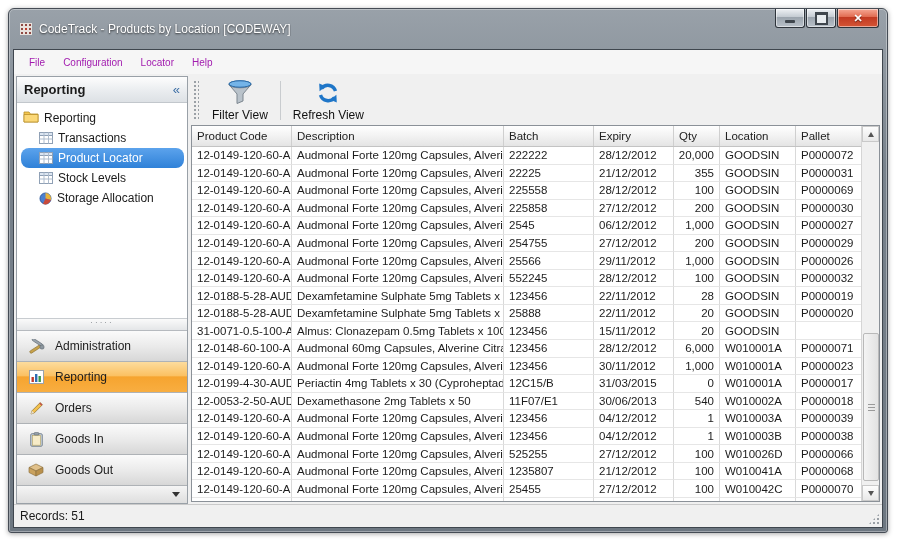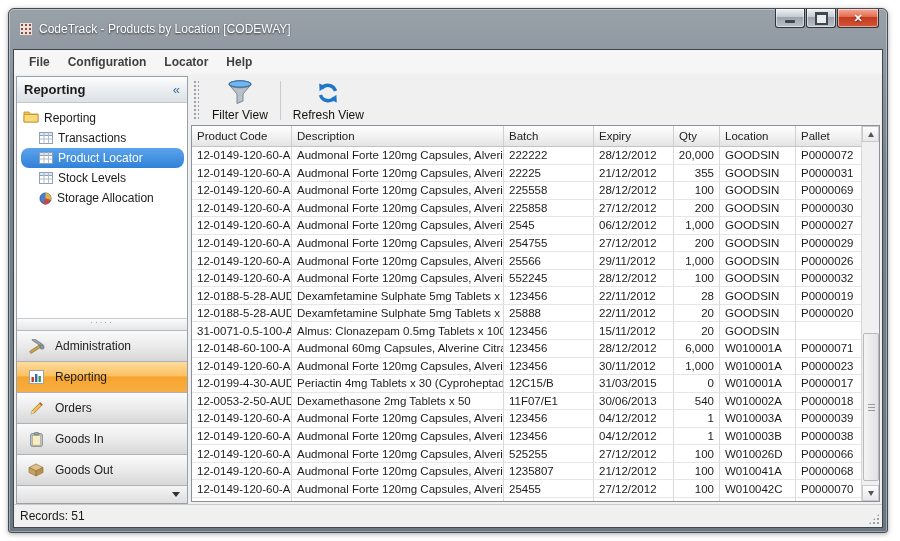--- a/index.html
+++ b/index.html
@@ -36,21 +36,21 @@
     color:#fff;font-weight:bold;font-size:11px;text-shadow:0 1px 1px rgba(0,0,0,.5);
   }
   .min-glyph{display:block;width:10px;height:3px;background:#3f464d;margin-top:7px;border-radius:1px;}
   .max-glyph{display:block;width:9px;height:8px;border:2px solid #3f464d;border-top-width:3px;background:#e8ecef;}
   
   .client{
     flex:1;margin:0 4px 4px 4px;background:#f0f0f0;border:1px solid #3f464e;
     display:flex;flex-direction:column;overflow:hidden;
   }
   .menubar{height:24px;background:#f6f6f6;display:flex;align-items:center;padding-left:6px;flex:0 0 auto;}
-  .menu-item{font-size:12px;padding:3px 9px;color:#404040;font-weight:bold;}
+  .menu-item{font-size:10px;padding:3px 9px;color:#a21caf;}
   .main{flex:1;display:flex;padding:2px 2px 0 2px;overflow:hidden;}
   
   .sidebar{
     width:170px;flex:0 0 auto;background:#ffffff;border:1px solid #99a0a7;
     display:flex;flex-direction:column;margin-right:3px;overflow:hidden;
   }
   .sidebar-header{
     height:25px;flex:0 0 auto;display:flex;align-items:center;justify-content:space-between;
     background:linear-gradient(#fdfdfd,#e8ebee 60%,#dde1e5);border-bottom:1px solid #c2c7cc;
     padding:0 7px;

